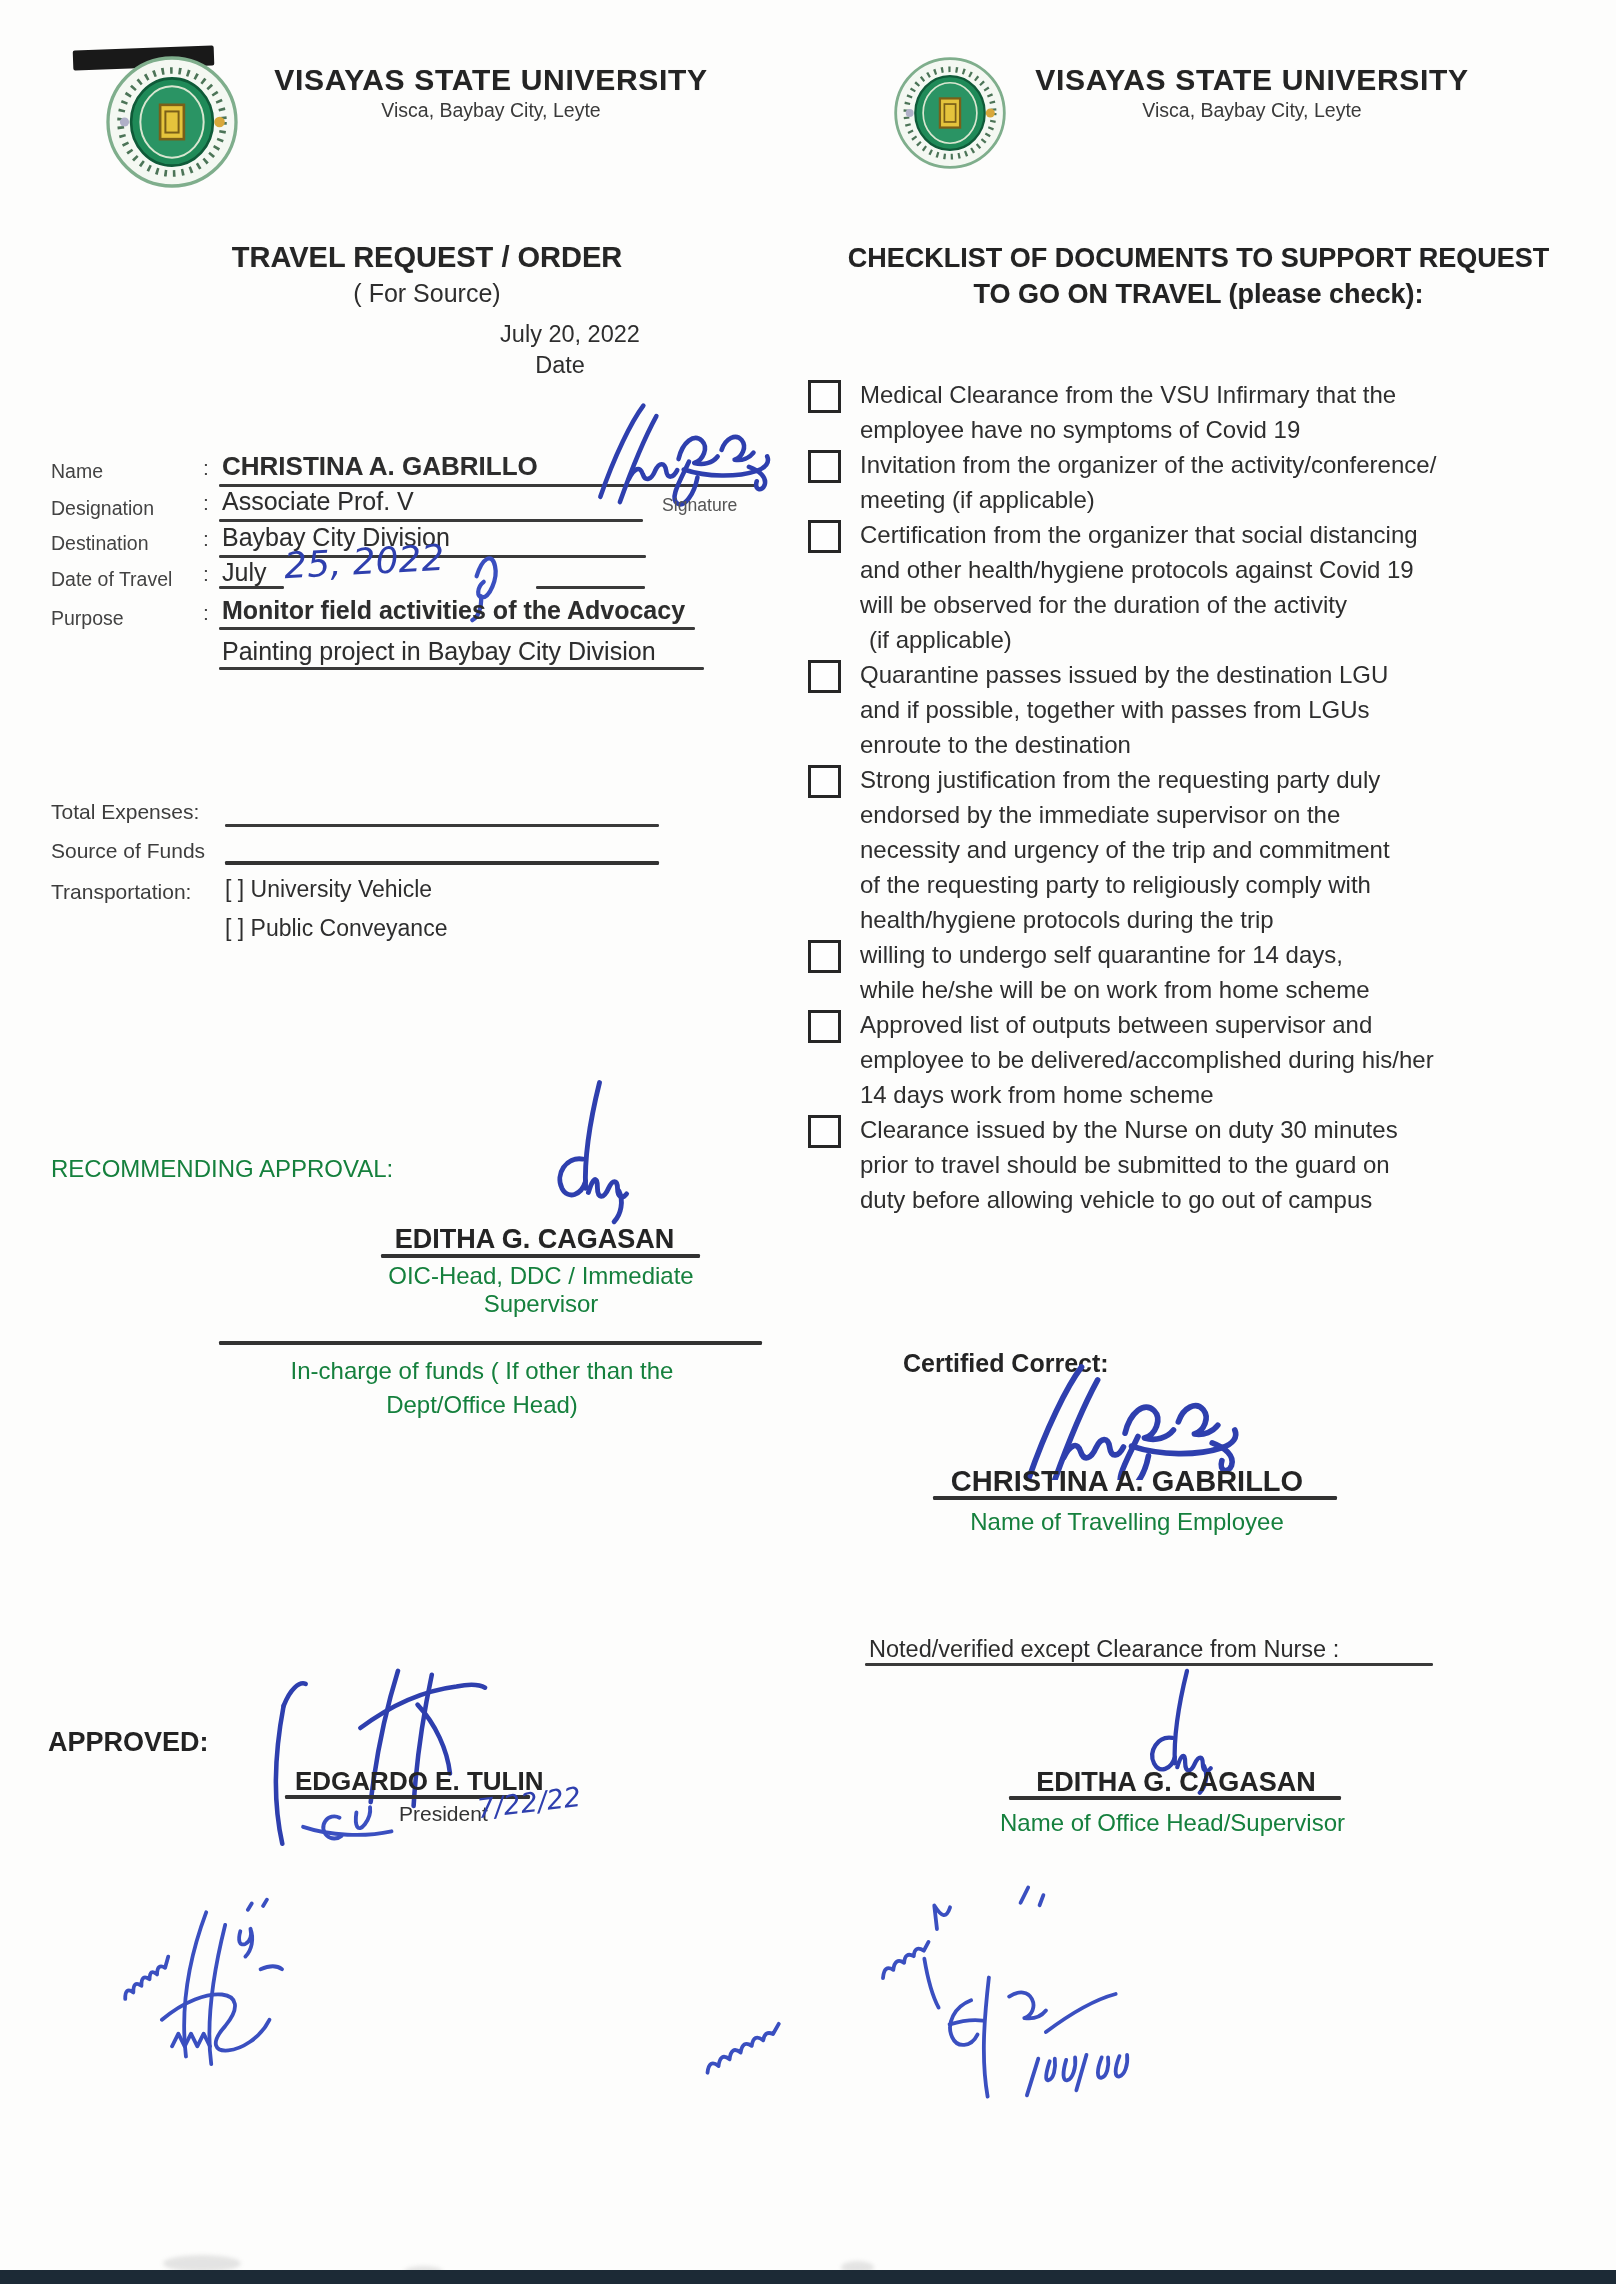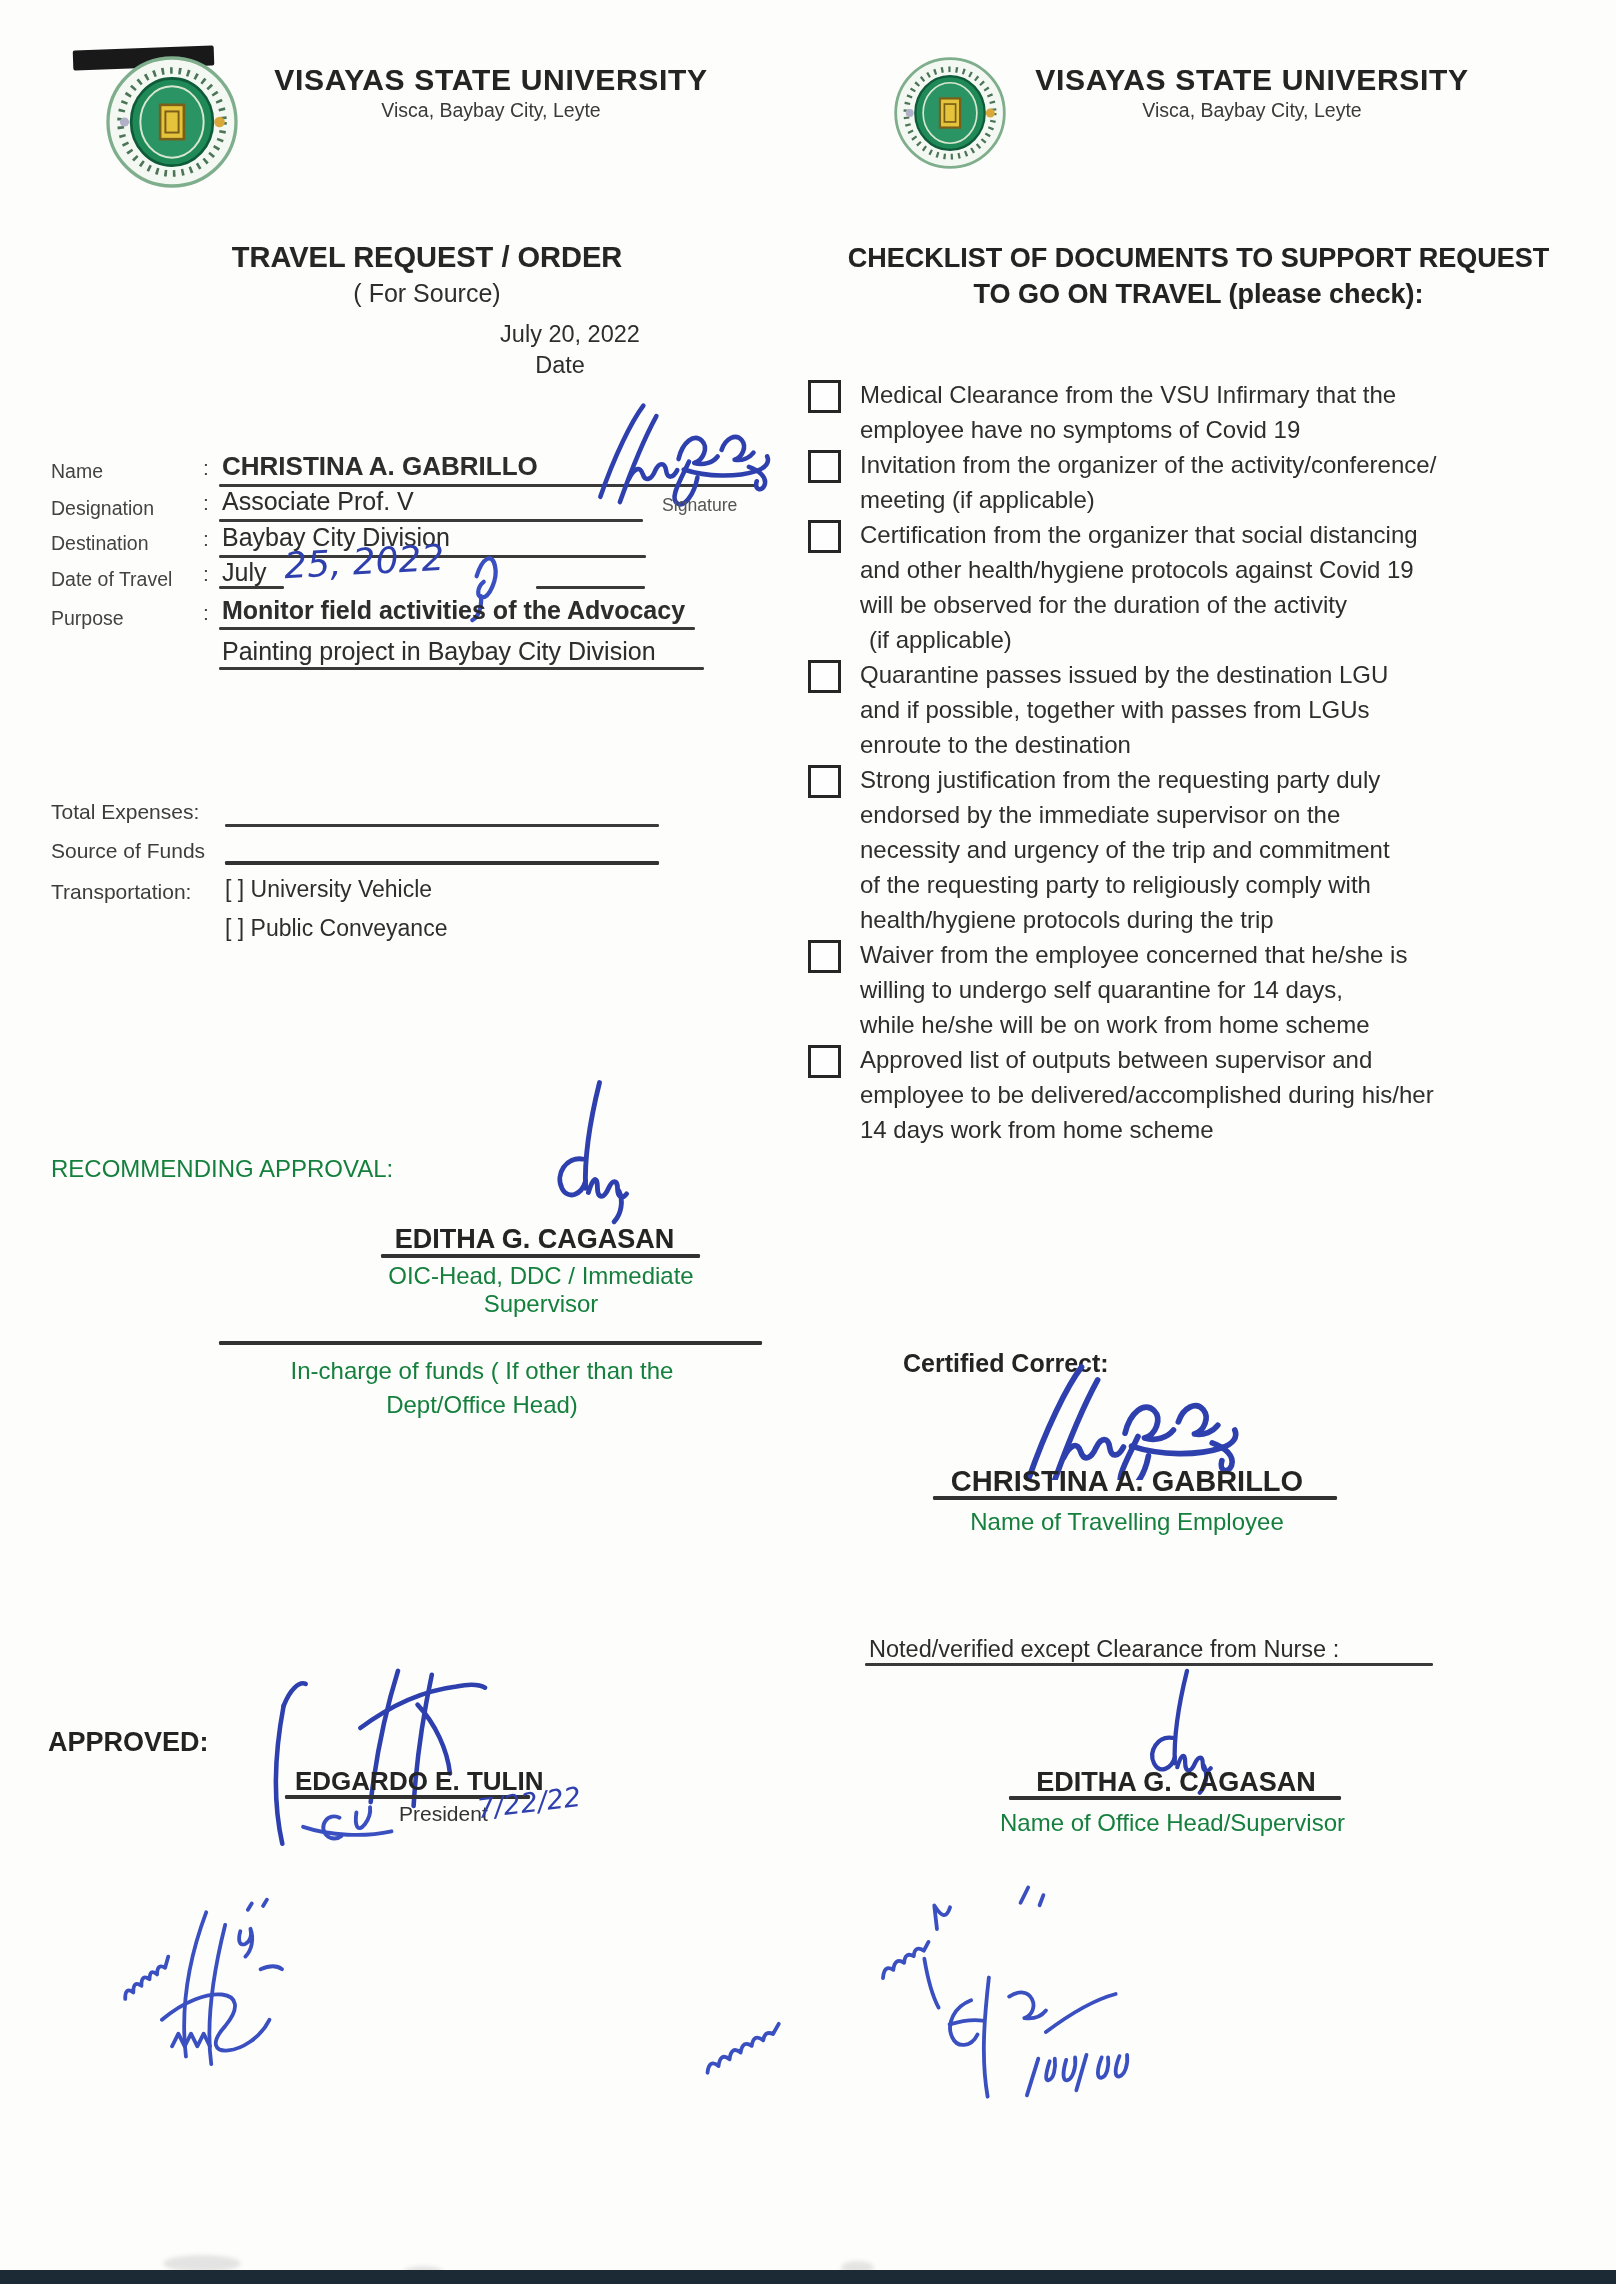--- a/index.html
+++ b/index.html
@@ -259,31 +259,38 @@
         <div class="chk-line">Strong justification from the requesting party duly</div>
         <div class="chk-line">endorsed by the immediate supervisor on the</div>
         <div class="chk-line">necessity and urgency of the trip and commitment</div>
         <div class="chk-line">of the requesting party to religiously comply with</div>
         <div class="chk-line">health/hygiene protocols during the trip</div>
       </div>
     </div>
     <div class="chk-item">
       <span class="cbx"></span>
       <div class="chk-lines">
-        <div class="chk-line">Waiver from the employee concerned that he/she is</div>
         <div class="chk-line">willing to undergo self quarantine for 14 days,</div>
         <div class="chk-line">while he/she will be on work from home scheme</div>
       </div>
     </div>
     <div class="chk-item">
       <span class="cbx"></span>
       <div class="chk-lines">
         <div class="chk-line">Approved list of outputs between supervisor and</div>
         <div class="chk-line">employee to be delivered/accomplished during his/her</div>
         <div class="chk-line">14 days work from home scheme</div>
+      </div>
+    </div>
+    <div class="chk-item">
+      <span class="cbx"></span>
+      <div class="chk-lines">
+        <div class="chk-line">Clearance issued by the Nurse on duty 30 minutes</div>
+        <div class="chk-line">prior to travel should be submitted to the guard on</div>
+        <div class="chk-line">duty before allowing vehicle to go out of campus</div>
       </div>
     </div>
   </div>
 
   <div class="abs b" style="left:903px;top:1349px;font-size:25px;color:#242424;">Certified Correct:</div>
   <svg class="abs" style="left:932px;top:1359px;" width="391" height="121" viewBox="0 0 290 150">
       <use href="#sig-christina"></use>
     </svg>
   <div class="abs ctr" style="left:912px;top:1465px;width:430px;font-size:29px;font-weight:bold;color:#242424;">CHRISTINA A. GABRILLO</div>
   <div class="abs uline5" style="left:933px;top:1496px;width:404px;"></div>

